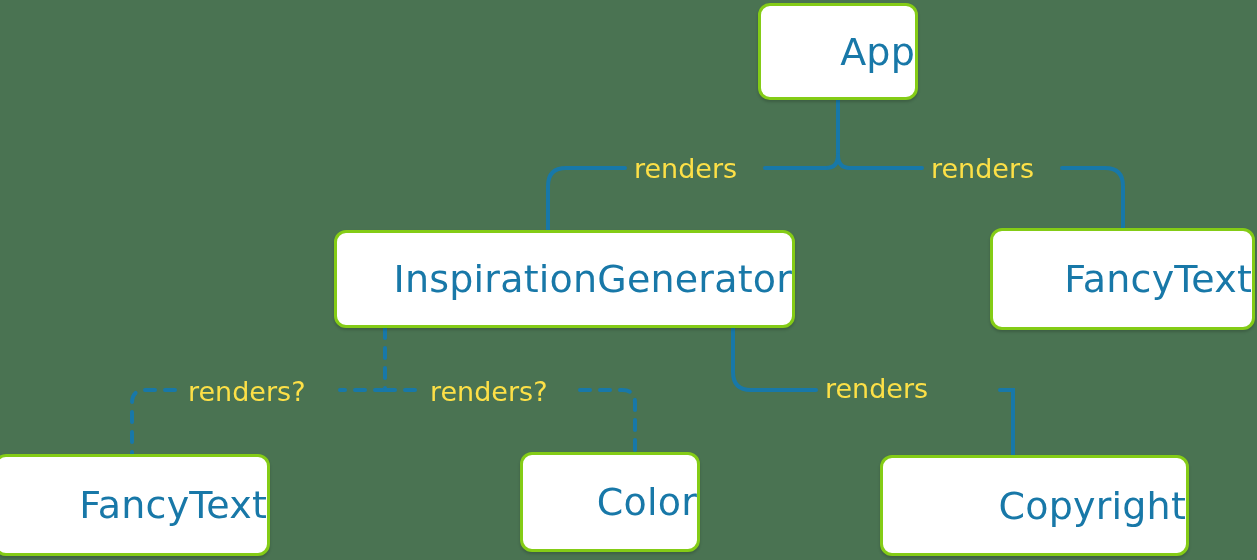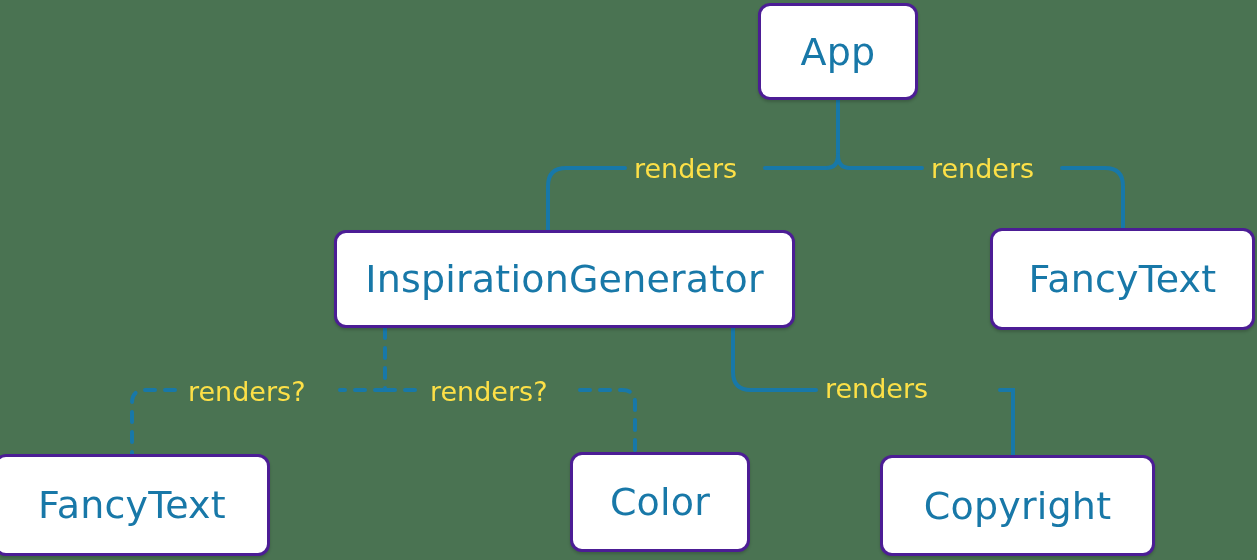--- a/index.html
+++ b/index.html
@@ -21,47 +21,47 @@
   .edge-layer {
     position: absolute;
     left: 0;
     top: 0;
     width: 1257px;
     height: 560px;
   }
   .node {
     position: absolute;
     background: #ffffff;
-    border: 3px solid #4c1d95;
+    border: 3px solid #84cc16;
     border-radius: 12px;
     box-sizing: border-box;
     display: flex;
     align-items: center;
-    justify-content: center;
+    justify-content: flex-end;
     box-shadow: 0 2px 3px rgba(0,0,0,0.18);
     z-index: 2;
   }
   .node-label {
     color: #1878a8;
     font-size: 36px;
     line-height: 1;
     letter-spacing: 0.2px;
     white-space: nowrap;
   }
   .node-app { left: 758px; top: 3px; width: 160px; height: 97px; }
   .node-app .node-label { font-size: 38px; }
   .node-inspiration { left: 334px; top: 230px; width: 461px; height: 98px; }
   .node-inspiration .node-label { font-size: 38px; }
   .node-fancytext-right { left: 990px; top: 228px; width: 265px; height: 102px; }
   .node-fancytext-right .node-label { font-size: 38px; }
   .node-fancytext-bottom { left: -6px; top: 454px; width: 276px; height: 102px; }
   .node-fancytext-bottom .node-label { font-size: 38px; }
-  .node-color { left: 570px; top: 452px; width: 180px; height: 100px; }
+  .node-color { left: 520px; top: 452px; width: 180px; height: 100px; }
   .node-color .node-label { font-size: 38px; }
-  .node-copyright { left: 880px; top: 455px; width: 275px; height: 101px; }
+  .node-copyright { left: 880px; top: 455px; width: 309px; height: 101px; }
   .node-copyright .node-label { font-size: 38px; }
 
   .edge-label {
     position: absolute;
     color: #fde047;
     font-size: 27px;
     line-height: 1;
     white-space: nowrap;
     z-index: 3;
   }

